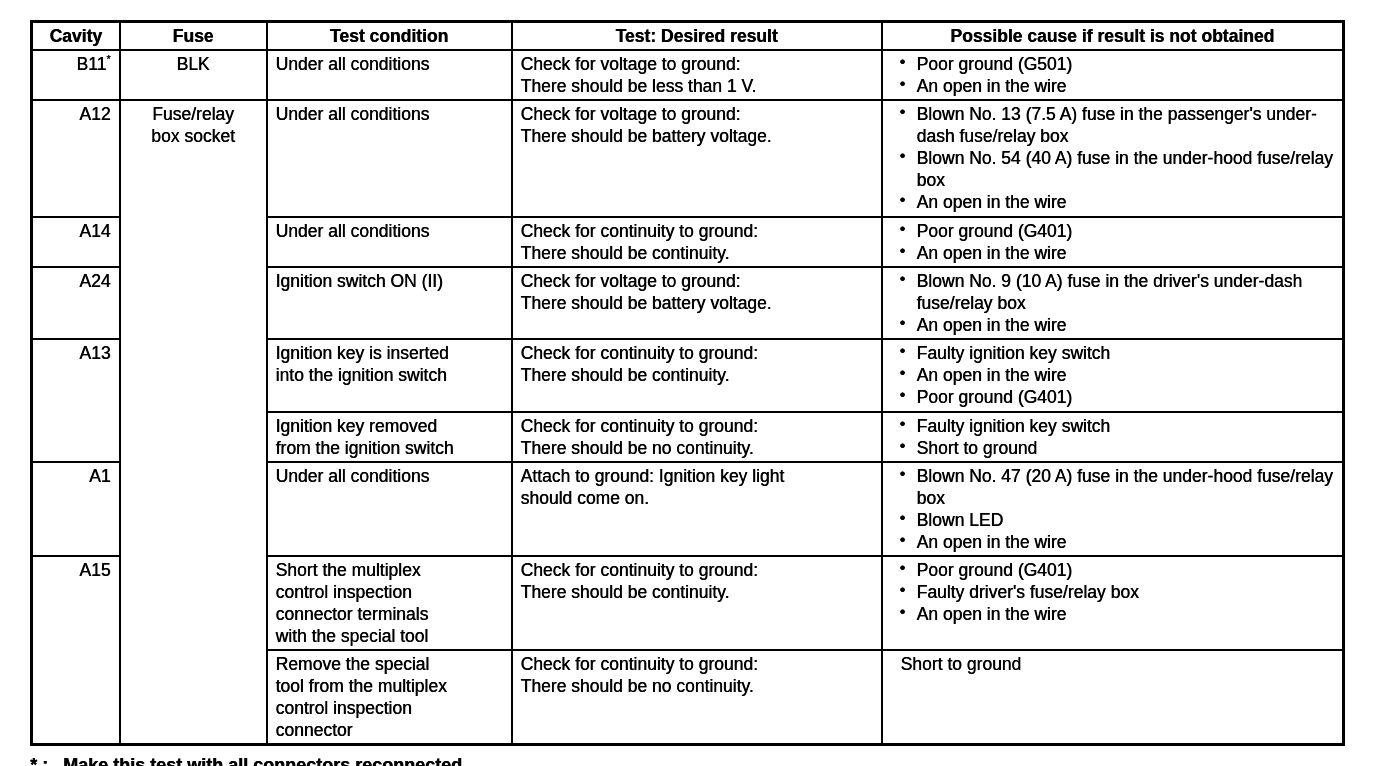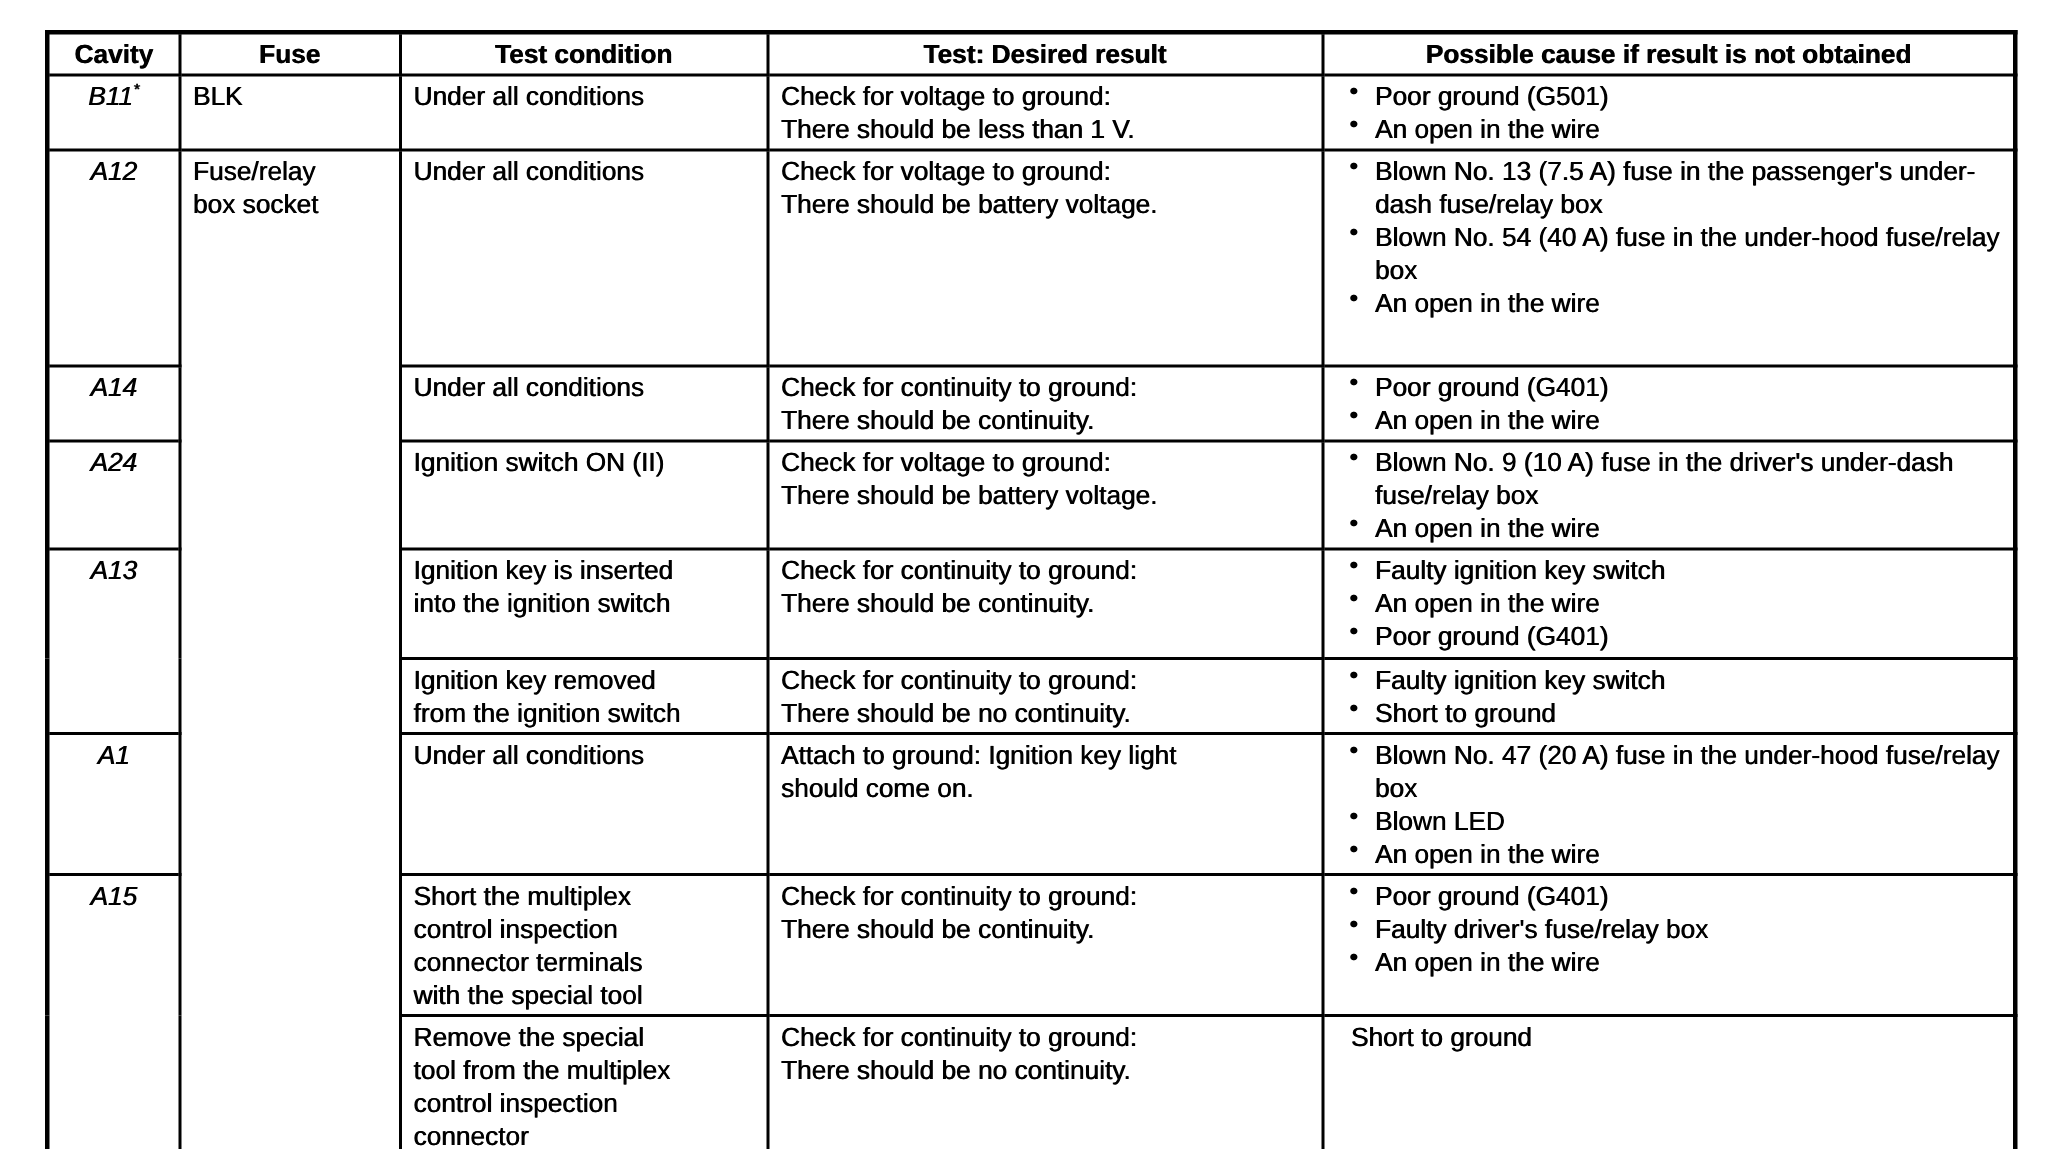--- a/index.html
+++ b/index.html
@@ -33,22 +33,22 @@
     font-size: 17.5px;
     line-height: 1.26;
     overflow: hidden;
   }
   table.tt th {
     font-weight: bold;
     text-align: center;
     padding: 2px 2px;
     margin-top: 48px;
   }
-  td.cav { text-align: center; padding-left: 2px; padding-right: 2px; font-style: italic; }
-  td.wire { text-align: left; white-space: pre-line; }
+  td.cav { text-align: right; padding-left: 2px; padding-right: 2px; }
+  td.wire { text-align: center; white-space: pre-line; }
   td.cond { white-space: pre-line; border-radius: 15px; }
   td.res  { white-space: pre-line; }
   td.cause { padding-left: 0; }
   .li {
     position: relative;
     padding-left: 26px;
   }
   .li::before {
     content: "\2022";
     position: absolute;
@@ -94,21 +94,21 @@
       <td class="wire">BLK</td>
       <td class="cond">Under all conditions</td>
       <td class="res">Check for voltage to ground:
 There should be less than 1 V.</td>
       <td class="cause">
         <div class="li">Poor ground (G501)</div>
         <div class="li">An open in the wire</div>
       </td>
     </tr>
 
-    <tr style="height:144px">
+    <tr style="height:117px">
       <td class="cav">A12</td>
       <td class="wire" rowspan="8">Fuse/relay
 box socket</td>
       <td class="cond">Under all conditions</td>
       <td class="res">Check for voltage to ground:
 There should be battery voltage.</td>
       <td class="cause">
         <div class="li">Blown No. 13 (7.5 A) fuse in the passenger's under-dash fuse/relay box</div>
         <div class="li">Blown No. 54 (40 A) fuse in the under-hood fuse/relay box</div>
         <div class="li">An open in the wire</div>

